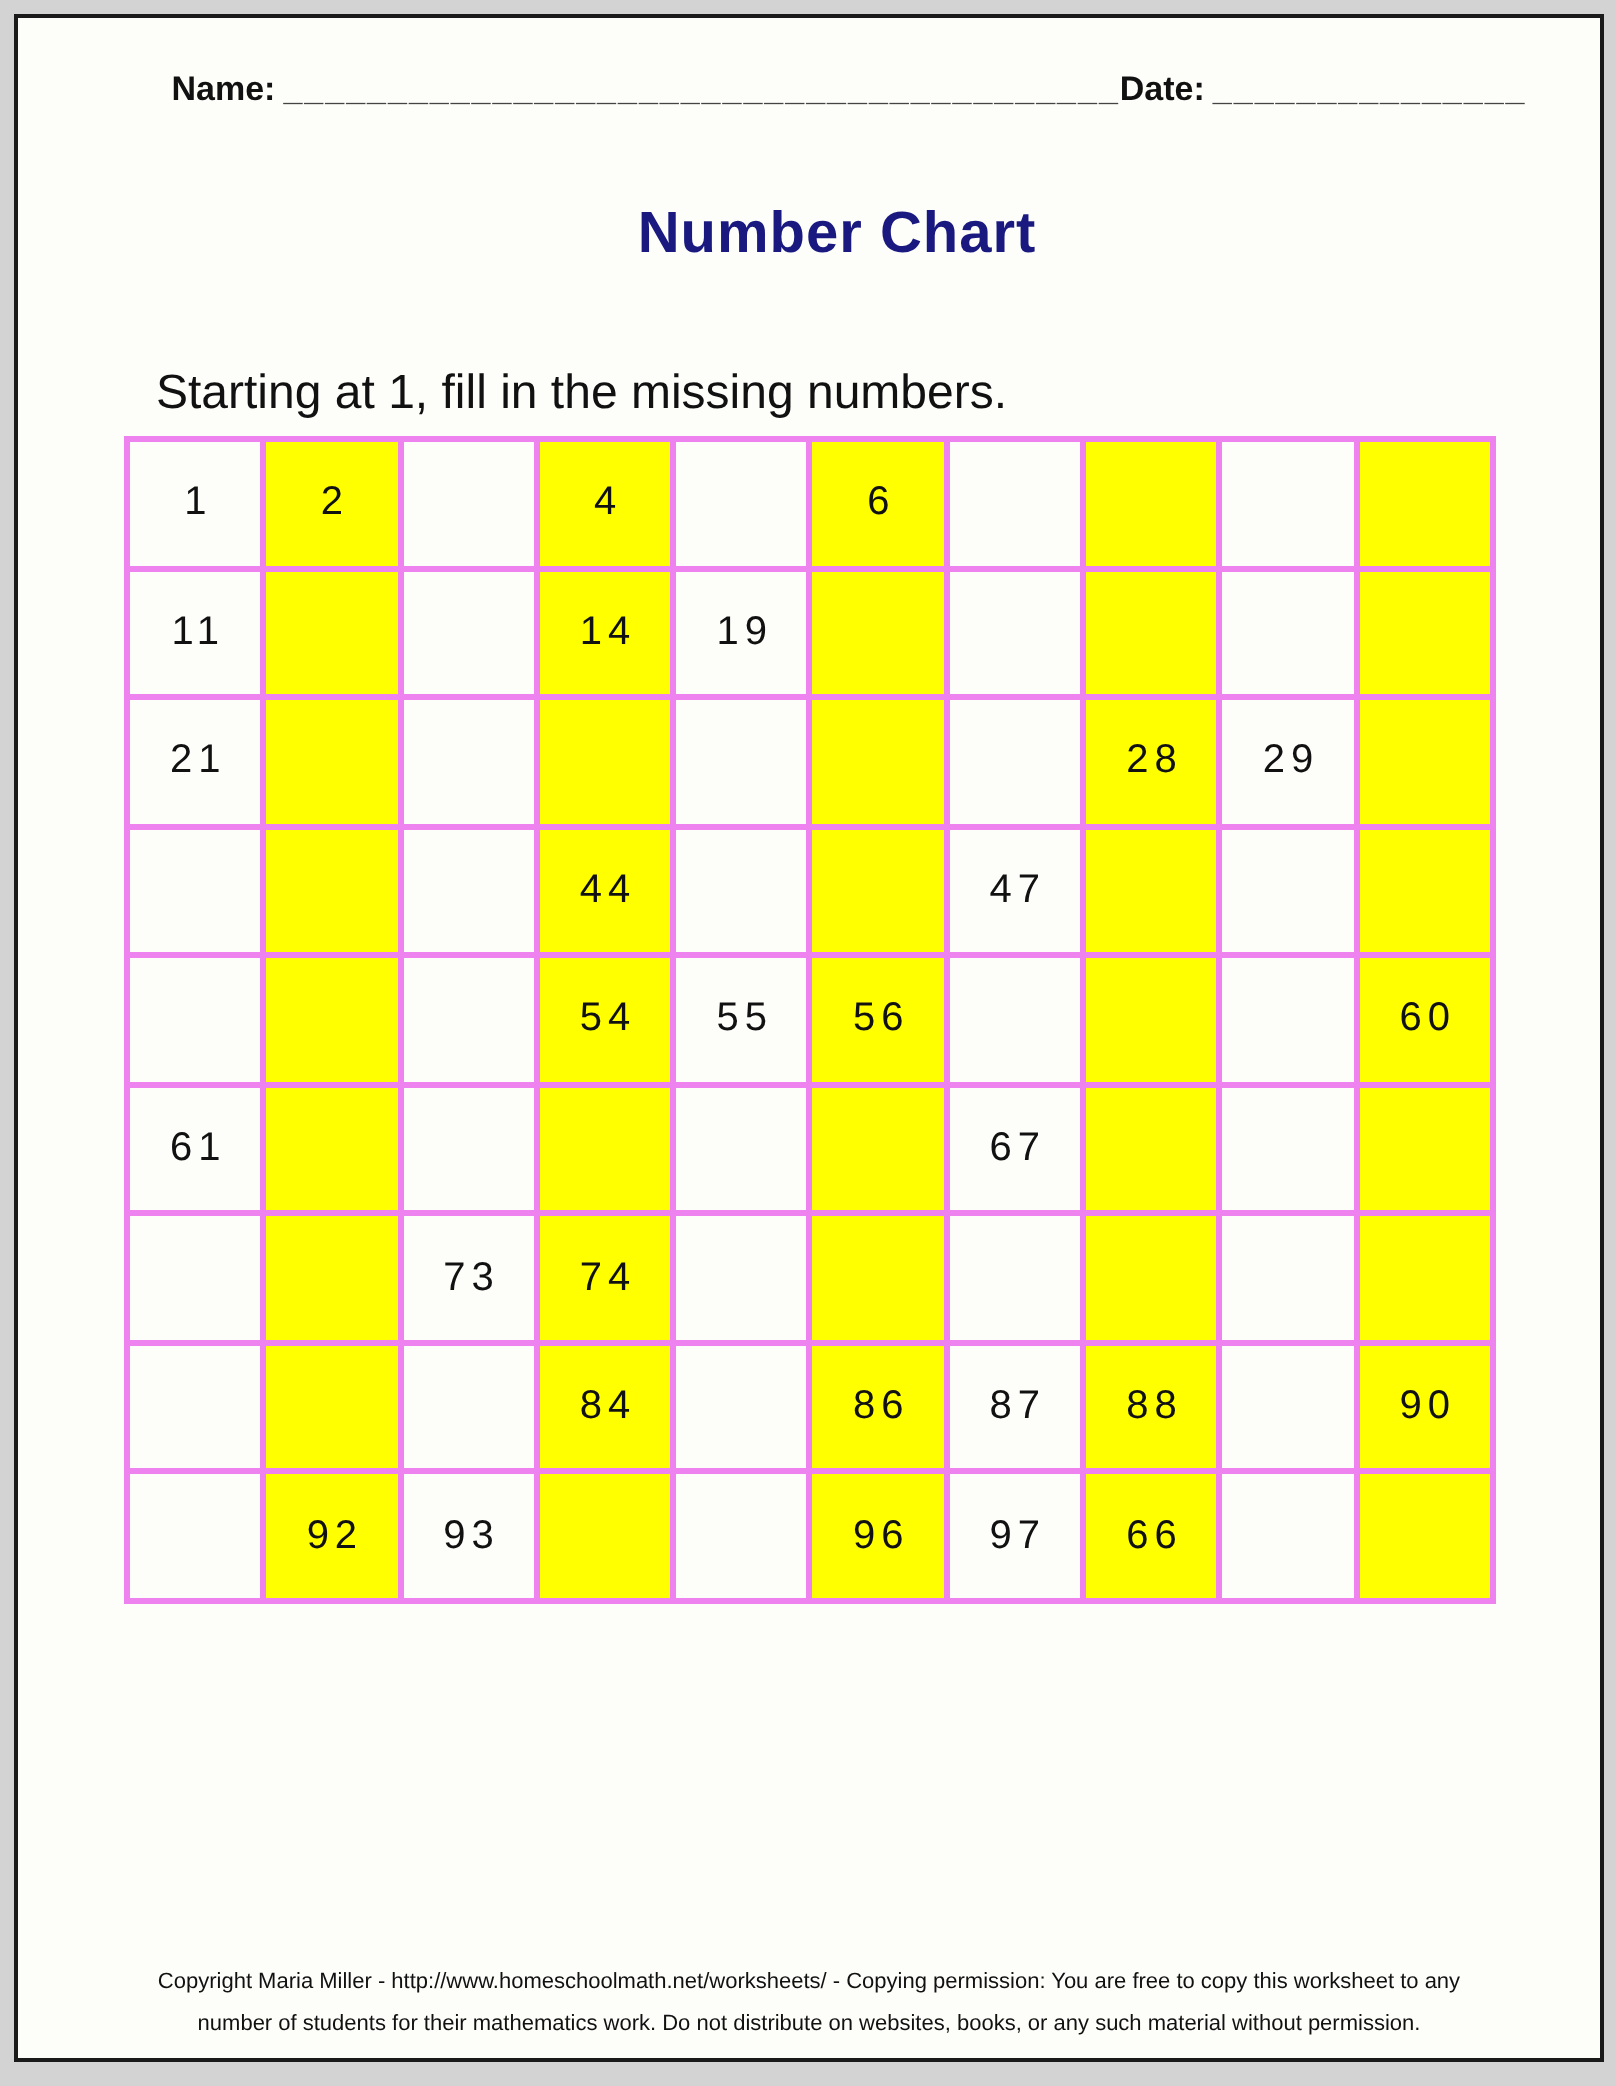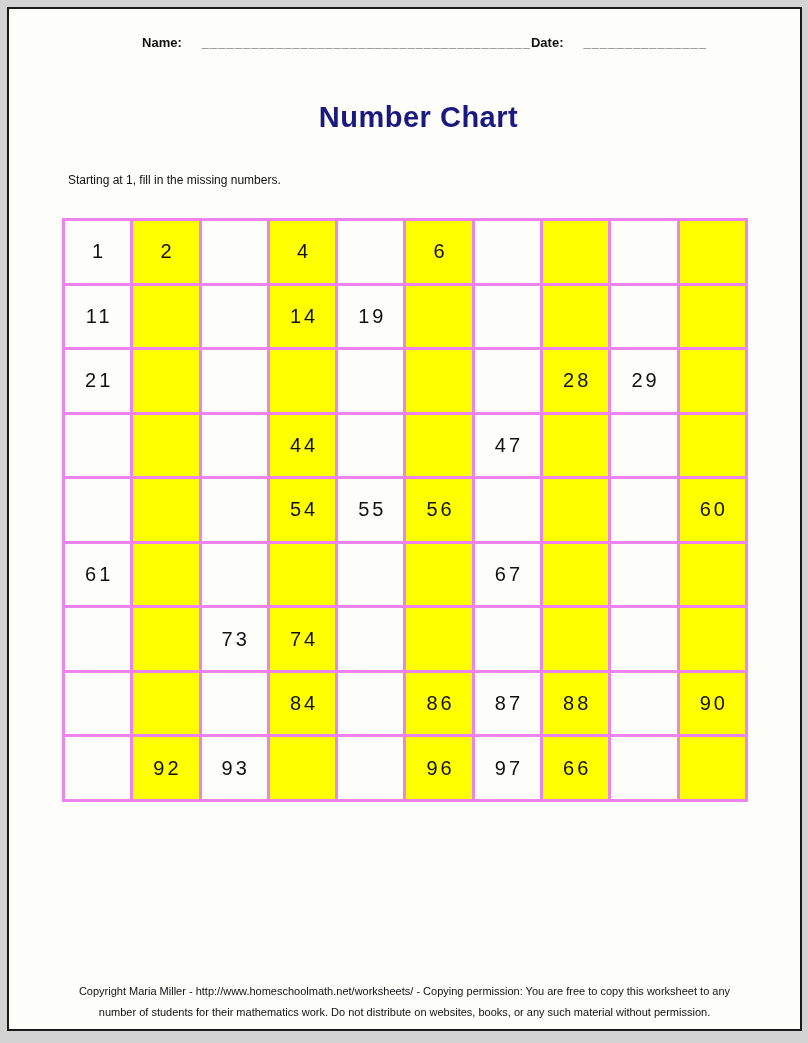--- a/index.html
+++ b/index.html
@@ -28,48 +28,48 @@
     width: 795px; height: 1024px;
     background: var(--page-bg);
     border: 2px solid var(--frame-border);
   }
   .header {
     position: absolute;
     top: 26px; left: 0; right: 0;
     display: flex;
     justify-content: center;
     align-items: center;
-    font-size: 13px;
+    font-size: 17px;
     font-weight: bold;
     padding-left: 40px;
   }
   .fill-line {
     font-weight: bold;
     color: var(--line-color);
     letter-spacing: 1px;
-    margin-left: 20px;
+    margin-left: 4px;
     white-space: nowrap;
   }
   .date-label { }
   .title {
     position: absolute;
     top: 92px; left: 0; right: 0;
     margin: 0;
     text-align: center;
     font-size: 29px;
     font-weight: bold;
     color: var(--title-color);
     letter-spacing: 0.5px;
     padding-left: 28px;
   }
   .instruction {
     position: absolute;
     top: 158px; left: 53px;
-    margin: 6px;
-    font-size: 12px;
+    margin: 16px;
+    font-size: 24px;
   }
   table.grid {
     position: absolute;
     left: 53px; top: 209px;
     width: 686px; height: 584px;
     border-collapse: collapse;
     table-layout: fixed;
   }
   table.grid td {
     border: 3px solid var(--grid-border);

